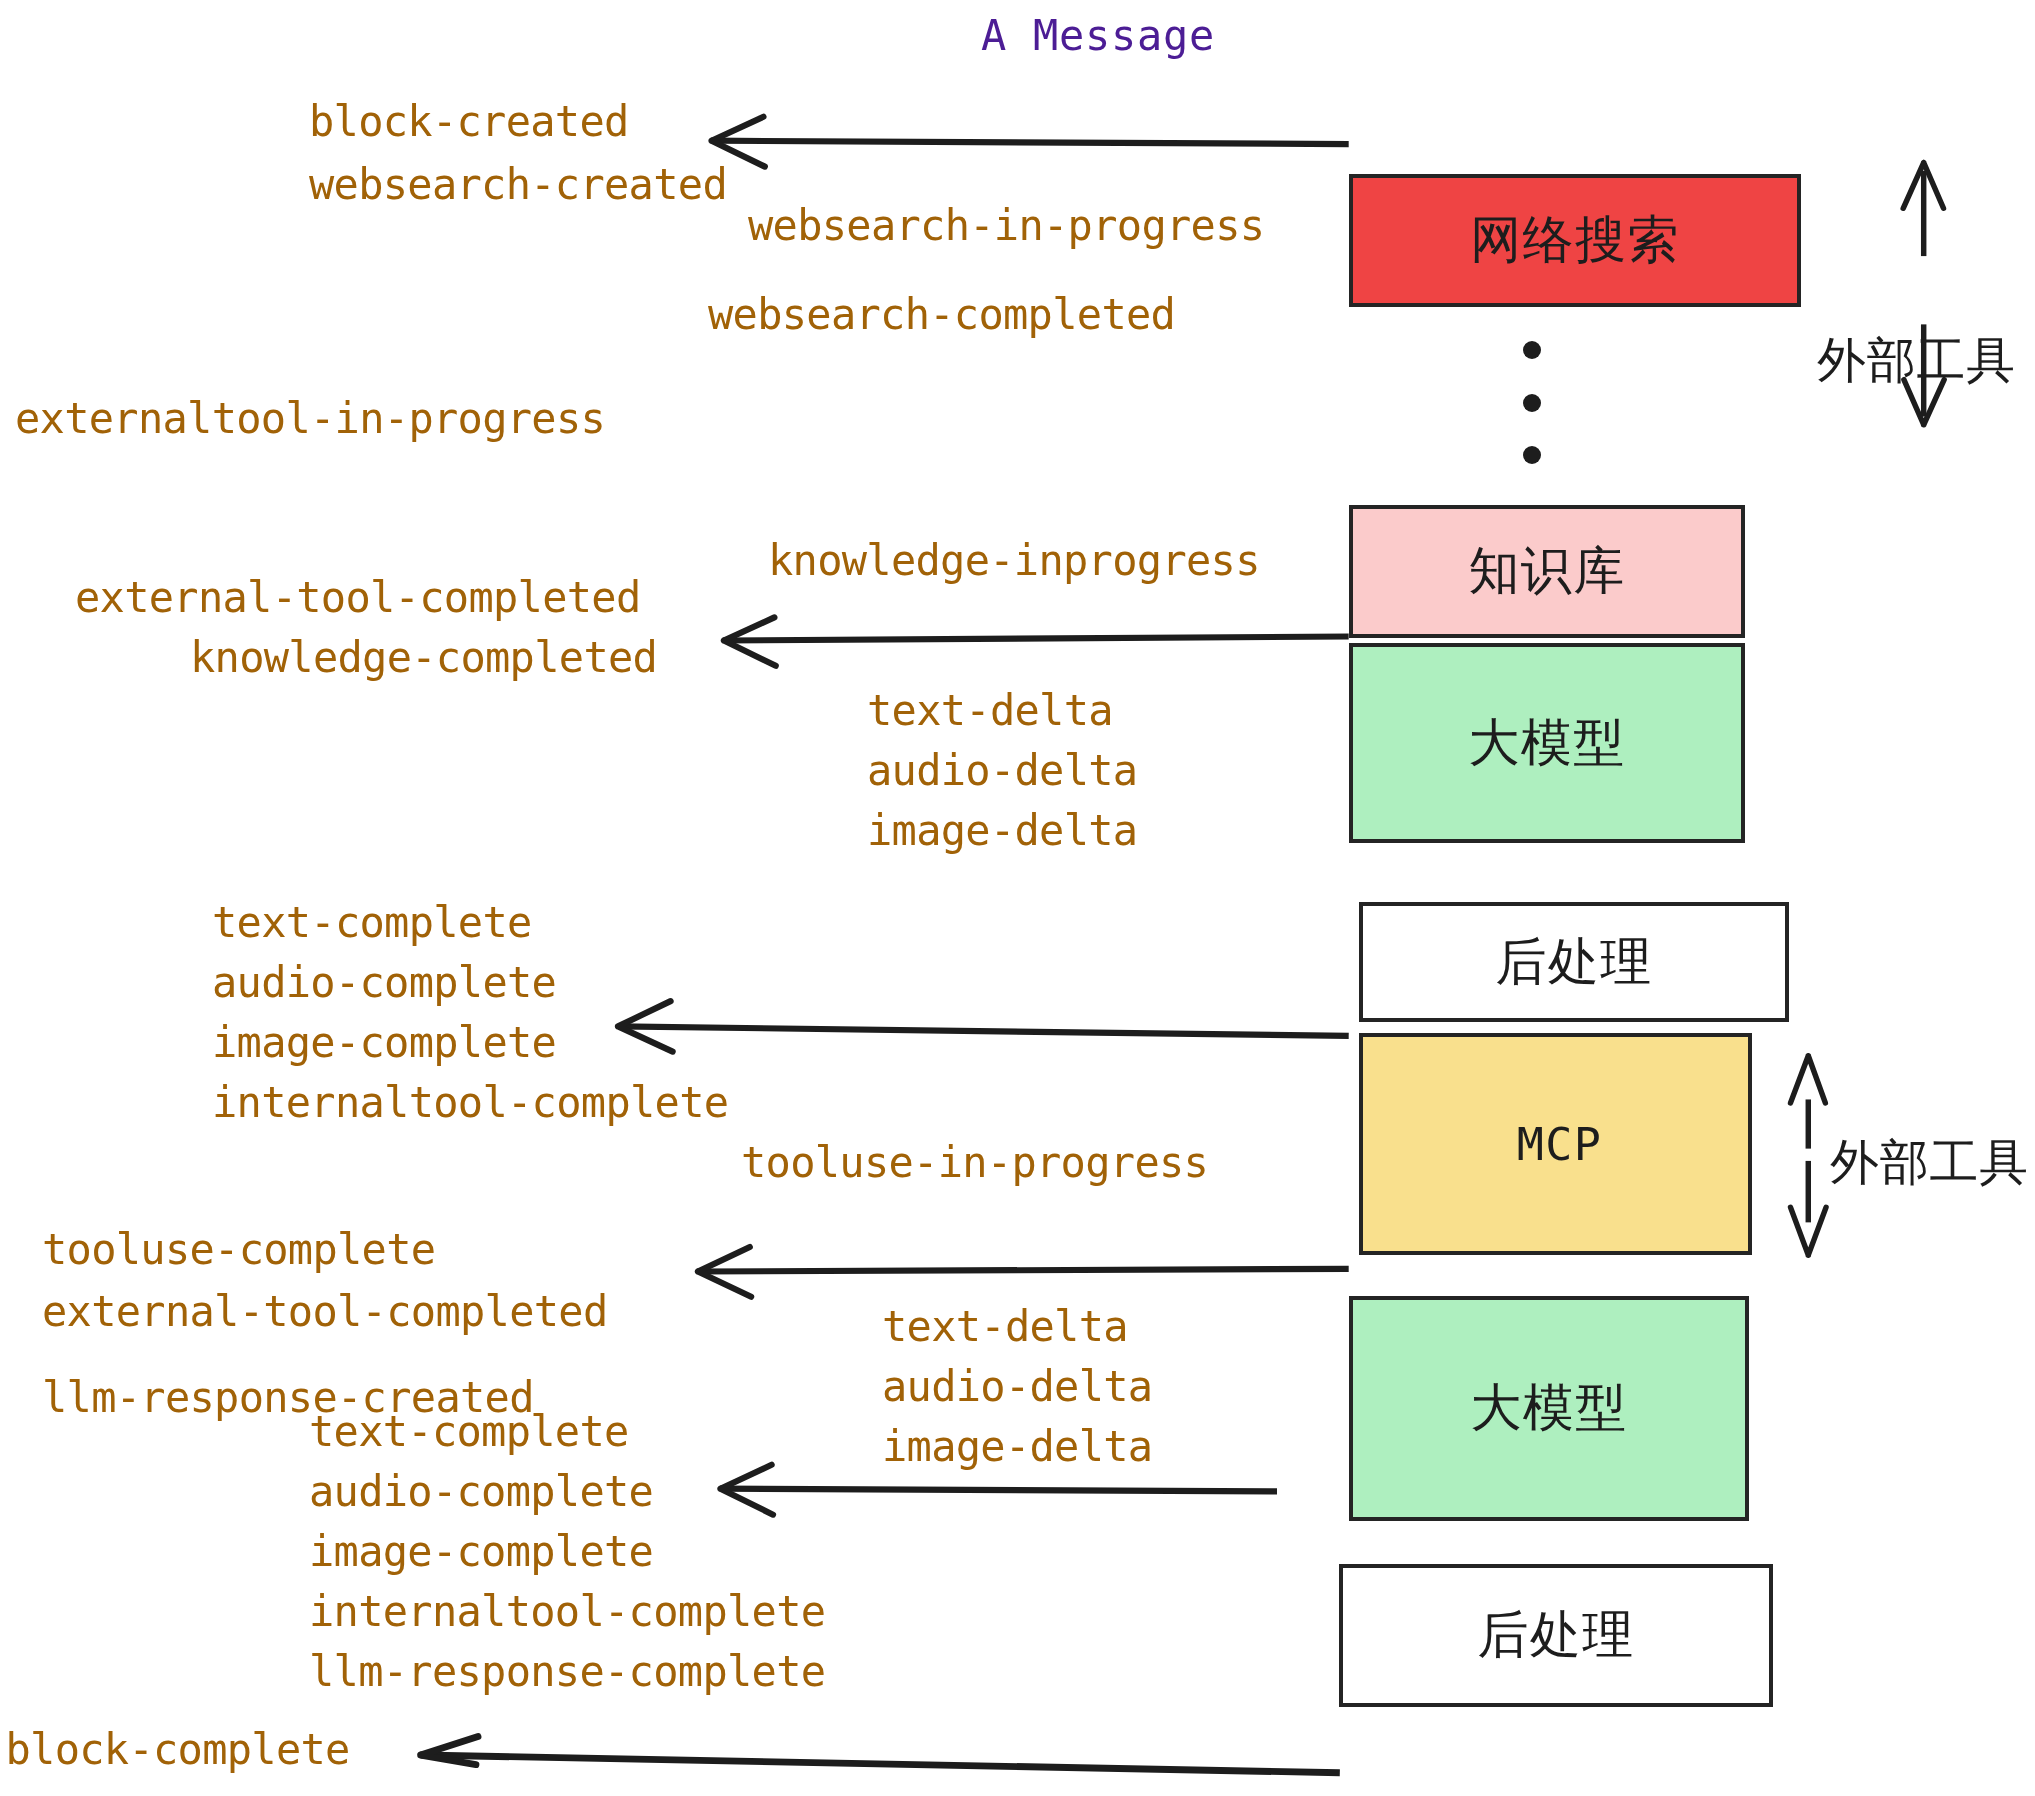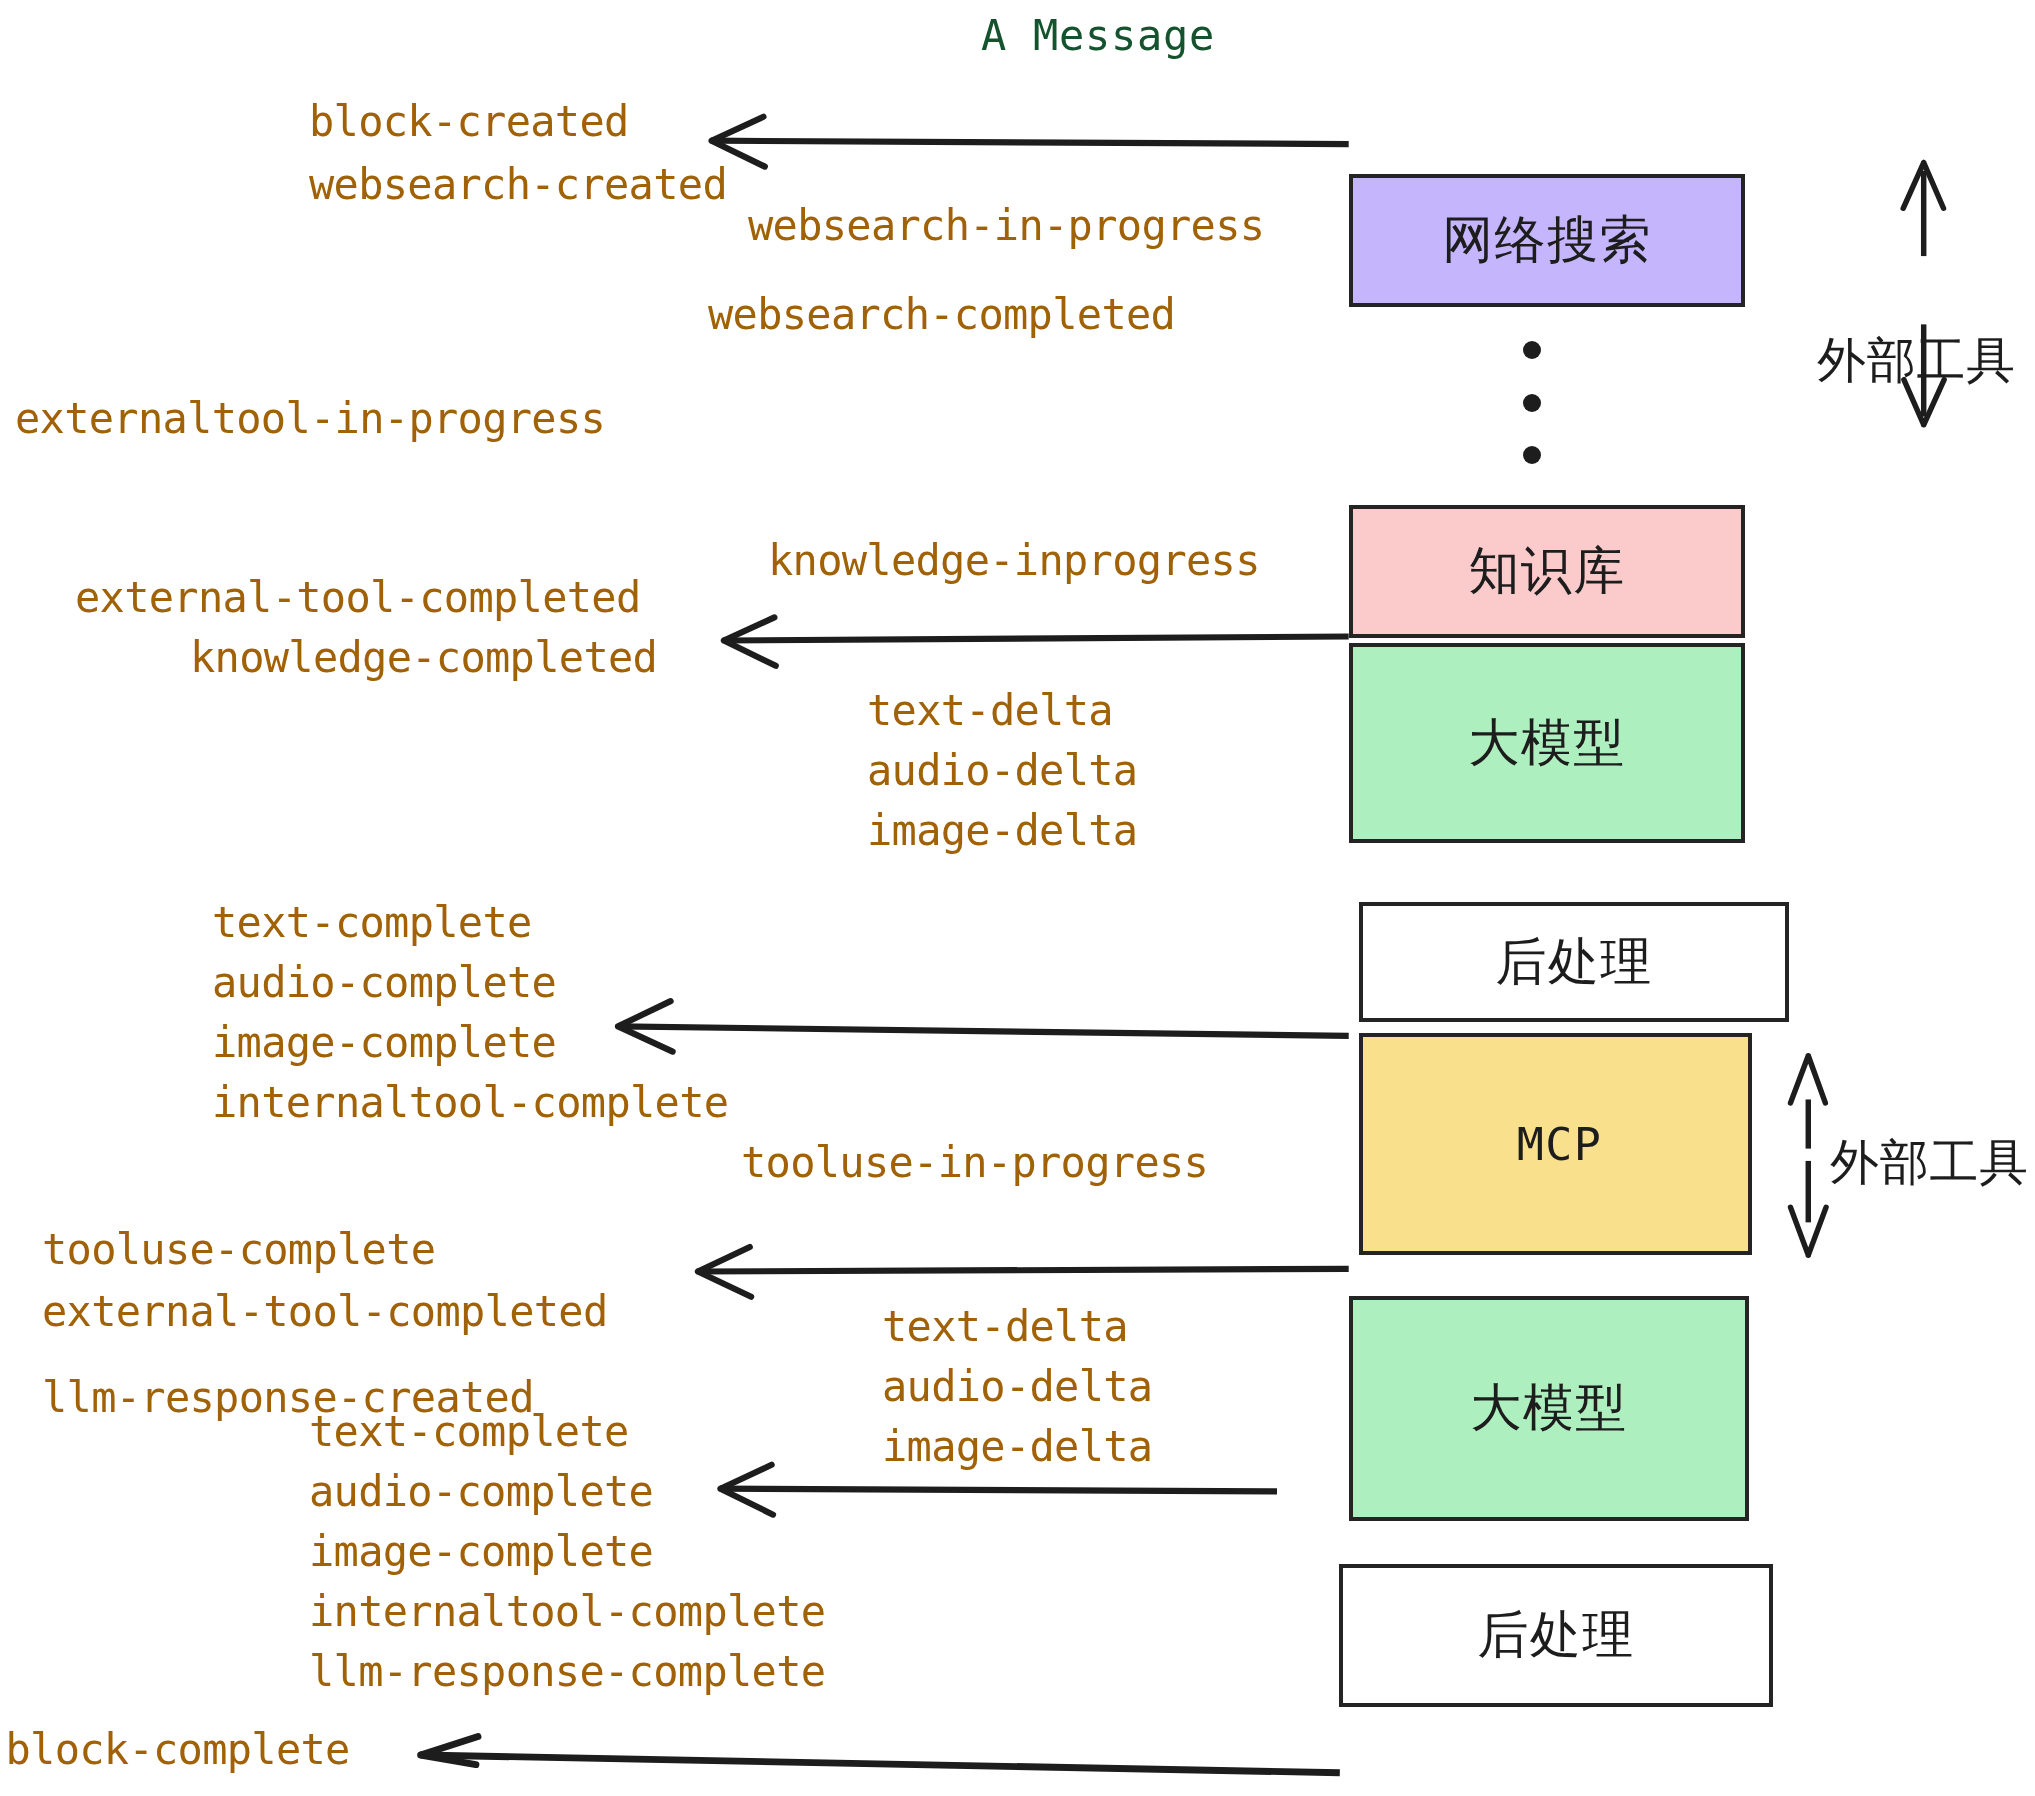--- a/index.html
+++ b/index.html
@@ -19,21 +19,21 @@
     font-size:42px;
     line-height:1;
     letter-spacing:-0.7px;
     color:#a16207;
   }
   .title{
     position:absolute;
     font-family:"DejaVu Sans Mono","Liberation Mono",monospace;
     font-size:42px;
     letter-spacing:0.7px;
-    color:#14532d;
+    color:#4c1d95;
     white-space:nowrap;
   }
   .box{
     position:absolute;
     border:4.1px solid #242424;
     box-sizing:border-box;
     display:flex;
     align-items:center;
     justify-content:center;
     font-family:"DejaVu Sans","Liberation Sans",sans-serif;
@@ -162,21 +162,21 @@
   <div class="evt" style="left:882px; top:1426px;">image-delta</div>
 
   <div class="evt" style="left:309px; top:1411px;">text-complete</div>
   <div class="evt" style="left:309px; top:1471px;">audio-complete</div>
   <div class="evt" style="left:309px; top:1531px;">image-complete</div>
   <div class="evt" style="left:309px; top:1591px;">internaltool-complete</div>
   <div class="evt" style="left:309px; top:1651px;">llm-response-complete</div>
 
   <div class="evt" style="left:5.5px; top:1729px;">block-complete</div>
 
-  <div class="box" style="left:1349px; top:174px; width:396px; height:133px; background:#c4b5fd;">
+  <div class="box" style="left:1349px; top:174px; width:452px; height:133px; background:#ef4444;">
     <span>网络搜索</span>
   </div>
 
   <div class="dots" style="left:1522px; top:341px; width:20.5px; height:123px;">
     <span class="dot"></span>
     <span class="dot"></span>
     <span class="dot"></span>
   </div>
 
   <div class="box" style="left:1349px; top:505px; width:396px; height:133px; background:#FBCBCB;">

